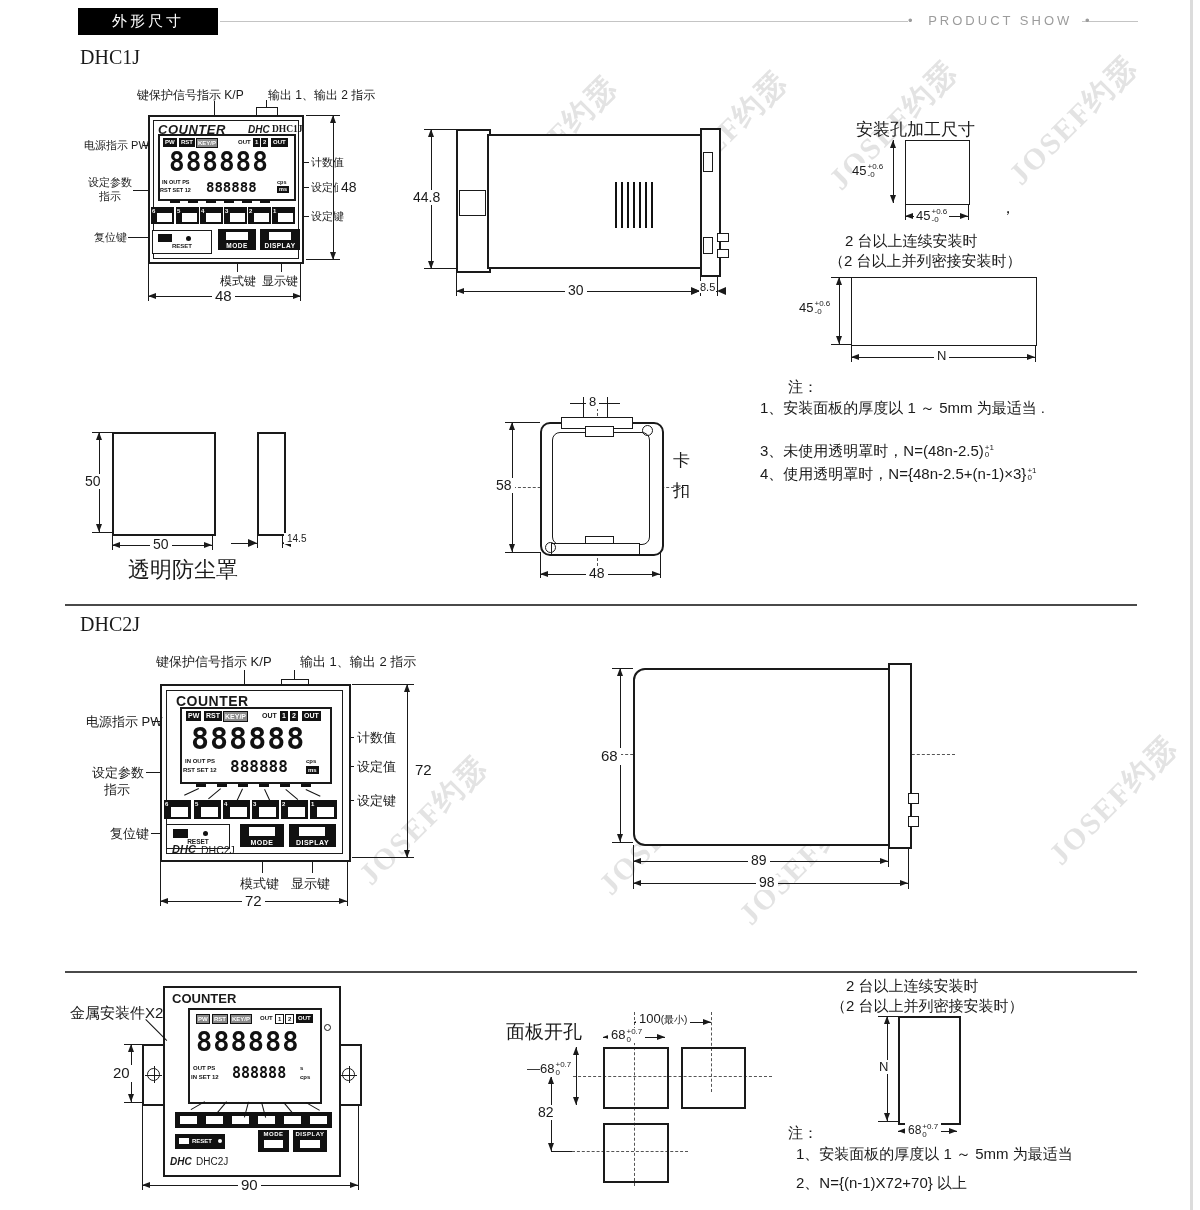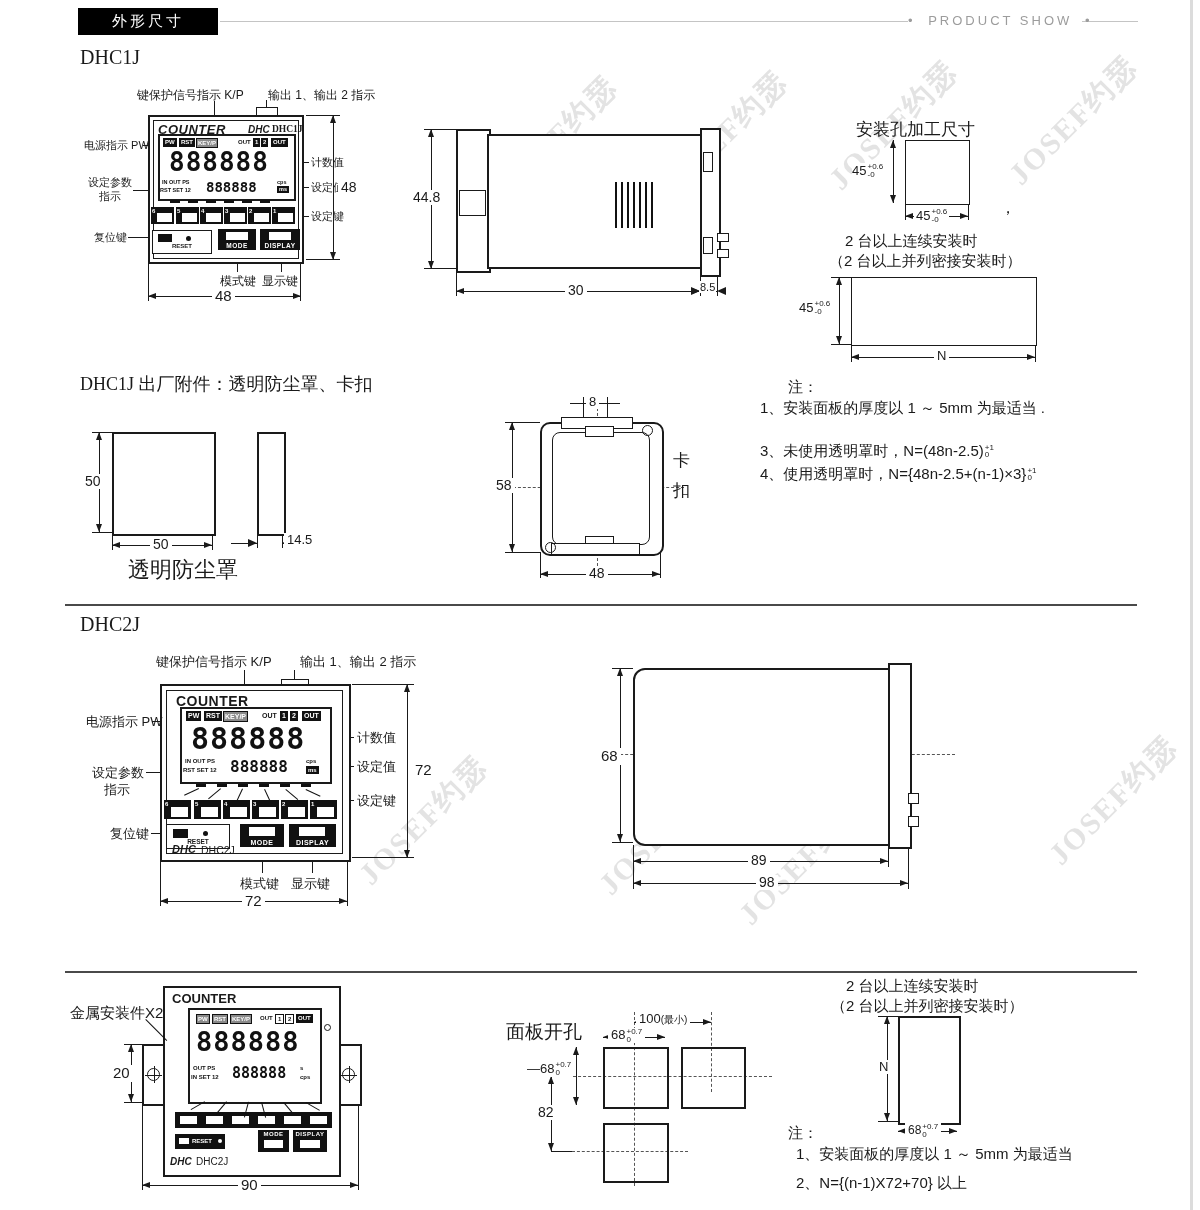--- a/index.html
+++ b/index.html
@@ -255,41 +255,40 @@
       </span>
   </div>
   <div class="lbl tol" style="left:760px;top:465px">
     <span>4、使用透明罩时，N={48n-2.5+(n-1)×3}</span>
     <span class="st">
         <span>+1</span>
         <span>0</span>
       </span>
   </div>
 
-  <div class="abs z" style="left:80px;top:372px;font-size:18px;font-family:'Liberation Serif',serif">DHC1J 出厂附件：透明防尘罩、卡扣</div>
 
   <div class="box" style="left:112px;top:432px;width:100px;height:100px"></div>
   <div class="ln" style="left:92px;top:432px;width:20px;height:1px"></div>
   <div class="ln" style="left:92px;top:532px;width:20px;height:1px"></div>
   <div class="dim-v" style="left:99px;top:432px;height:100px"></div>
   <div class="dimlbl" style="left:82px;top:474px">50</div>
   <div class="ln" style="left:112px;top:532px;width:1px;height:18px"></div>
   <div class="ln" style="left:212px;top:532px;width:1px;height:18px"></div>
   <div class="dim-h" style="left:112px;top:545px;width:100px"></div>
   <div class="dimlbl" style="left:150px;top:537px">50</div>
   <div class="lbl" style="left:128px;top:556px;font-size:22px">透明防尘罩</div>
 
   <div class="box" style="left:257px;top:432px;width:25px;height:100px"></div>
   <div class="ln" style="left:257px;top:532px;width:1px;height:16px"></div>
   <div class="ln" style="left:282px;top:532px;width:1px;height:16px"></div>
   <div class="ln" style="left:231px;top:543px;width:26px;height:1px"></div>
   <div class="arr arr-r" style="left:248px;top:539px"></div>
   <div class="ln" style="left:282px;top:543px;width:26px;height:1px"></div>
   <div class="arr arr-l" style="left:282px;top:539px"></div>
-  <div class="dimlbl" style="left:284px;top:533px;font-size:13px">14.5</div>
+  <div class="dimlbl" style="left:284px;top:533px;font-size:10px">14.5</div>
 
   <div class="ln" style="left:583px;top:397px;width:1px;height:24px"></div>
   <div class="ln" style="left:607px;top:397px;width:1px;height:24px"></div>
   <div class="ln" style="left:570px;top:403px;width:50px;height:1px"></div>
   <div class="dimlbl" style="left:586px;top:395px;font-size:13px">8</div>
   <div class="abs z" style="left:540px;top:422px;width:120px;height:130px;border:2px solid #1a1a1a;border-radius:10px;background:#fff"></div>
   <div class="abs z" style="left:552px;top:432px;width:96px;height:111px;border:1.5px solid #1a1a1a;border-radius:8px"></div>
   <div class="abs z" style="left:561px;top:417px;width:70px;height:10px;border:1.5px solid #1a1a1a;background:#fff"></div>
   <div class="abs z" style="left:585px;top:426px;width:27px;height:9px;border:1.5px solid #1a1a1a;background:#fff"></div>
   <div class="abs z" style="left:585px;top:536px;width:27px;height:8px;border:1.5px solid #1a1a1a;background:#fff"></div>

